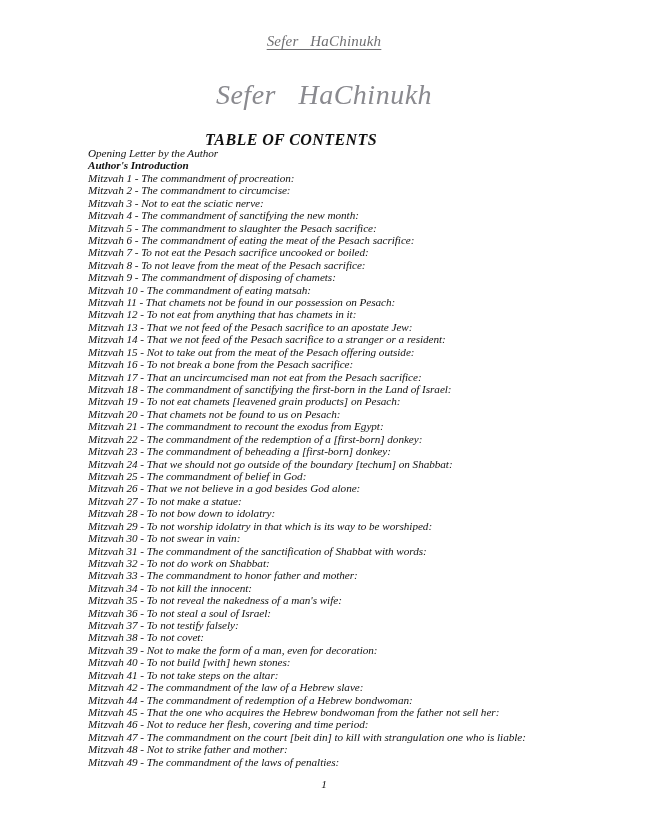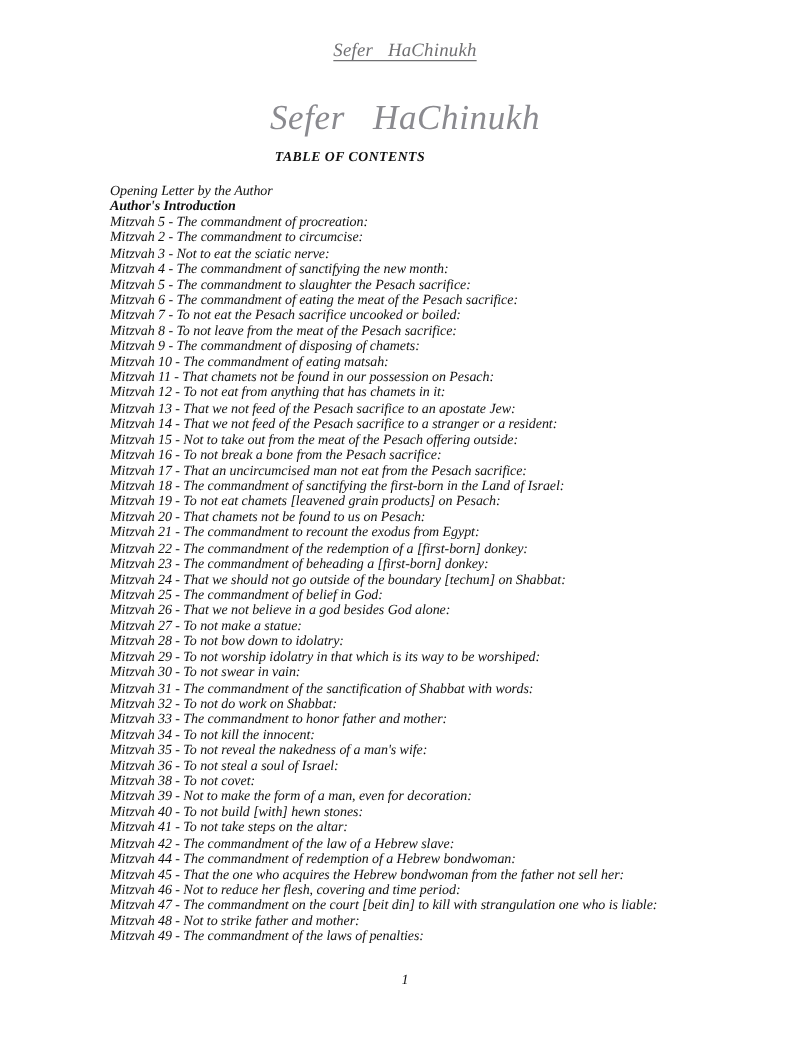--- a/index.html
+++ b/index.html
@@ -57,25 +57,25 @@
     margin: 0;
   }
 
   
   .doc-subtitle {
     position: absolute;
     top: 120px;
     left: 0;
     width: 560px;
     text-align: center;
-    font-size: 11px;
+    font-size: 16px;
     font-weight: bold;
     color: #111111;
     letter-spacing: 0.4px;
-    margin: 0;
+    margin: 11px;
   }
 
   
   .toc {
     position: absolute;
     top: 147px;
     left: 88px;
     width: 520px;
   }
   .toc-line {
@@ -109,21 +109,21 @@
     <span class="hdr-text">Sefer   HaChinukh</span>
   </div>
 
   <h1 class="doc-title">Sefer   HaChinukh</h1>
 
   <h2 class="doc-subtitle">TABLE OF CONTENTS</h2>
 
   <div class="toc">
       <div class="toc-line">Opening Letter by the Author</div>
       <div class="toc-line bold">Author's Introduction</div>
-      <div class="toc-line">Mitzvah 5 - The commandment of procreation:</div>
+      <div class="toc-line">Mitzvah 1 - The commandment of procreation:</div>
       <div class="toc-line">Mitzvah 2 - The commandment to circumcise:</div>
       <div class="toc-line">Mitzvah 3 - Not to eat the sciatic nerve:</div>
       <div class="toc-line">Mitzvah 4 - The commandment of sanctifying the new month:</div>
       <div class="toc-line">Mitzvah 5 - The commandment to slaughter the Pesach sacrifice:</div>
       <div class="toc-line">Mitzvah 6 - The commandment of eating the meat of the Pesach sacrifice:</div>
       <div class="toc-line">Mitzvah 7 - To not eat the Pesach sacrifice uncooked or boiled:</div>
       <div class="toc-line">Mitzvah 8 - To not leave from the meat of the Pesach sacrifice:</div>
       <div class="toc-line">Mitzvah 9 - The commandment of disposing of chamets:</div>
       <div class="toc-line">Mitzvah 10 - The commandment of eating matsah:</div>
       <div class="toc-line">Mitzvah 11 - That chamets not be found in our possession on Pesach:</div>
@@ -145,20 +145,21 @@
       <div class="toc-line">Mitzvah 27 - To not make a statue:</div>
       <div class="toc-line">Mitzvah 28 - To not bow down to idolatry:</div>
       <div class="toc-line">Mitzvah 29 - To not worship idolatry in that which is its way to be worshiped:</div>
       <div class="toc-line">Mitzvah 30 - To not swear in vain:</div>
       <div class="toc-line">Mitzvah 31 - The commandment of the sanctification of Shabbat with words:</div>
       <div class="toc-line">Mitzvah 32 - To not do work on Shabbat:</div>
       <div class="toc-line">Mitzvah 33 - The commandment to honor father and mother:</div>
       <div class="toc-line">Mitzvah 34 - To not kill the innocent:</div>
       <div class="toc-line">Mitzvah 35 - To not reveal the nakedness of a man's wife:</div>
       <div class="toc-line">Mitzvah 36 - To not steal a soul of Israel:</div>
+      <div class="toc-line">Mitzvah 37 - To not testify falsely:</div>
       <div class="toc-line">Mitzvah 38 - To not covet:</div>
       <div class="toc-line">Mitzvah 39 - Not to make the form of a man, even for decoration:</div>
       <div class="toc-line">Mitzvah 40 - To not build [with] hewn stones:</div>
       <div class="toc-line">Mitzvah 41 - To not take steps on the altar:</div>
       <div class="toc-line">Mitzvah 42 - The commandment of the law of a Hebrew slave:</div>
       <div class="toc-line">Mitzvah 44 - The commandment of redemption of a Hebrew bondwoman:</div>
       <div class="toc-line">Mitzvah 45 - That the one who acquires the Hebrew bondwoman from the father not sell her:</div>
       <div class="toc-line">Mitzvah 46 - Not to reduce her flesh, covering and time period:</div>
       <div class="toc-line">Mitzvah 47 - The commandment on the court [beit din] to kill with strangulation one who is liable:</div>
       <div class="toc-line">Mitzvah 48 - Not to strike father and mother:</div>

